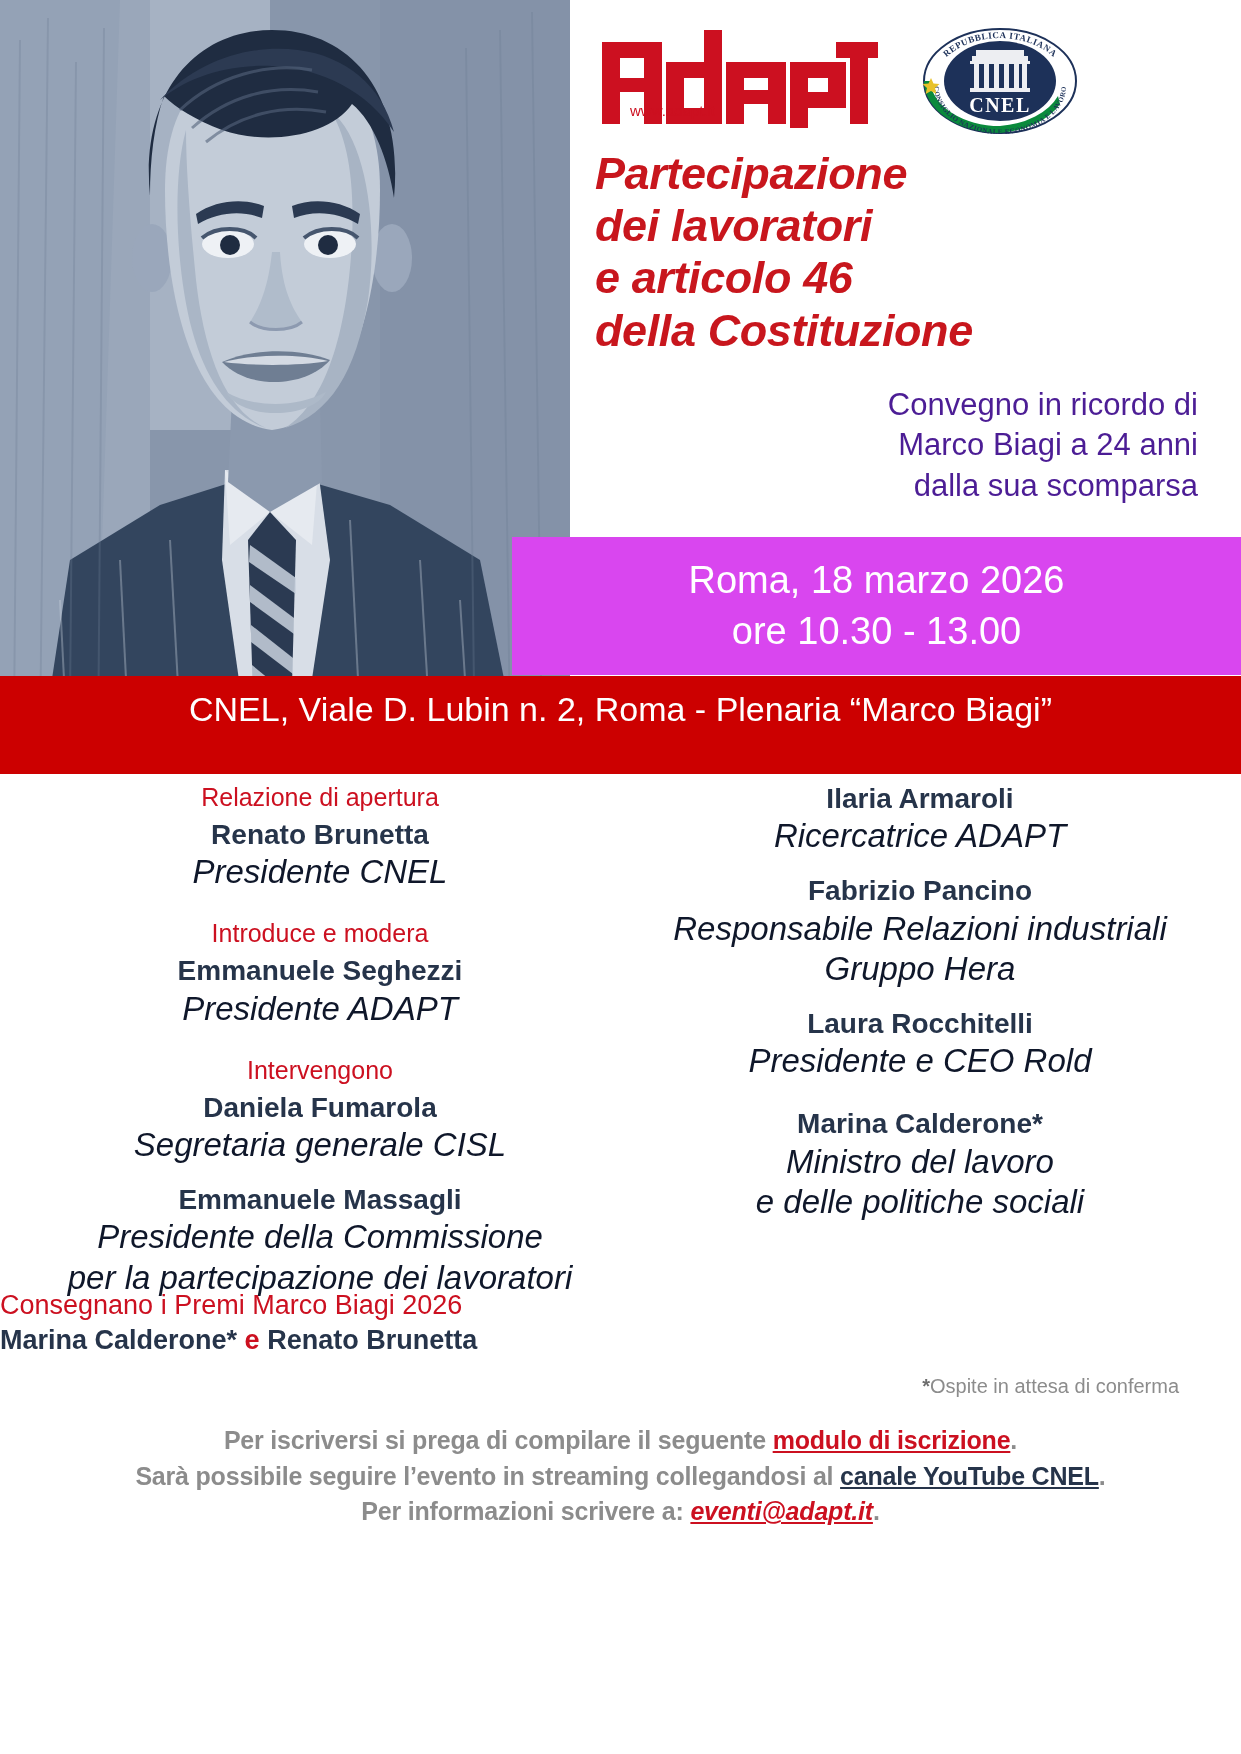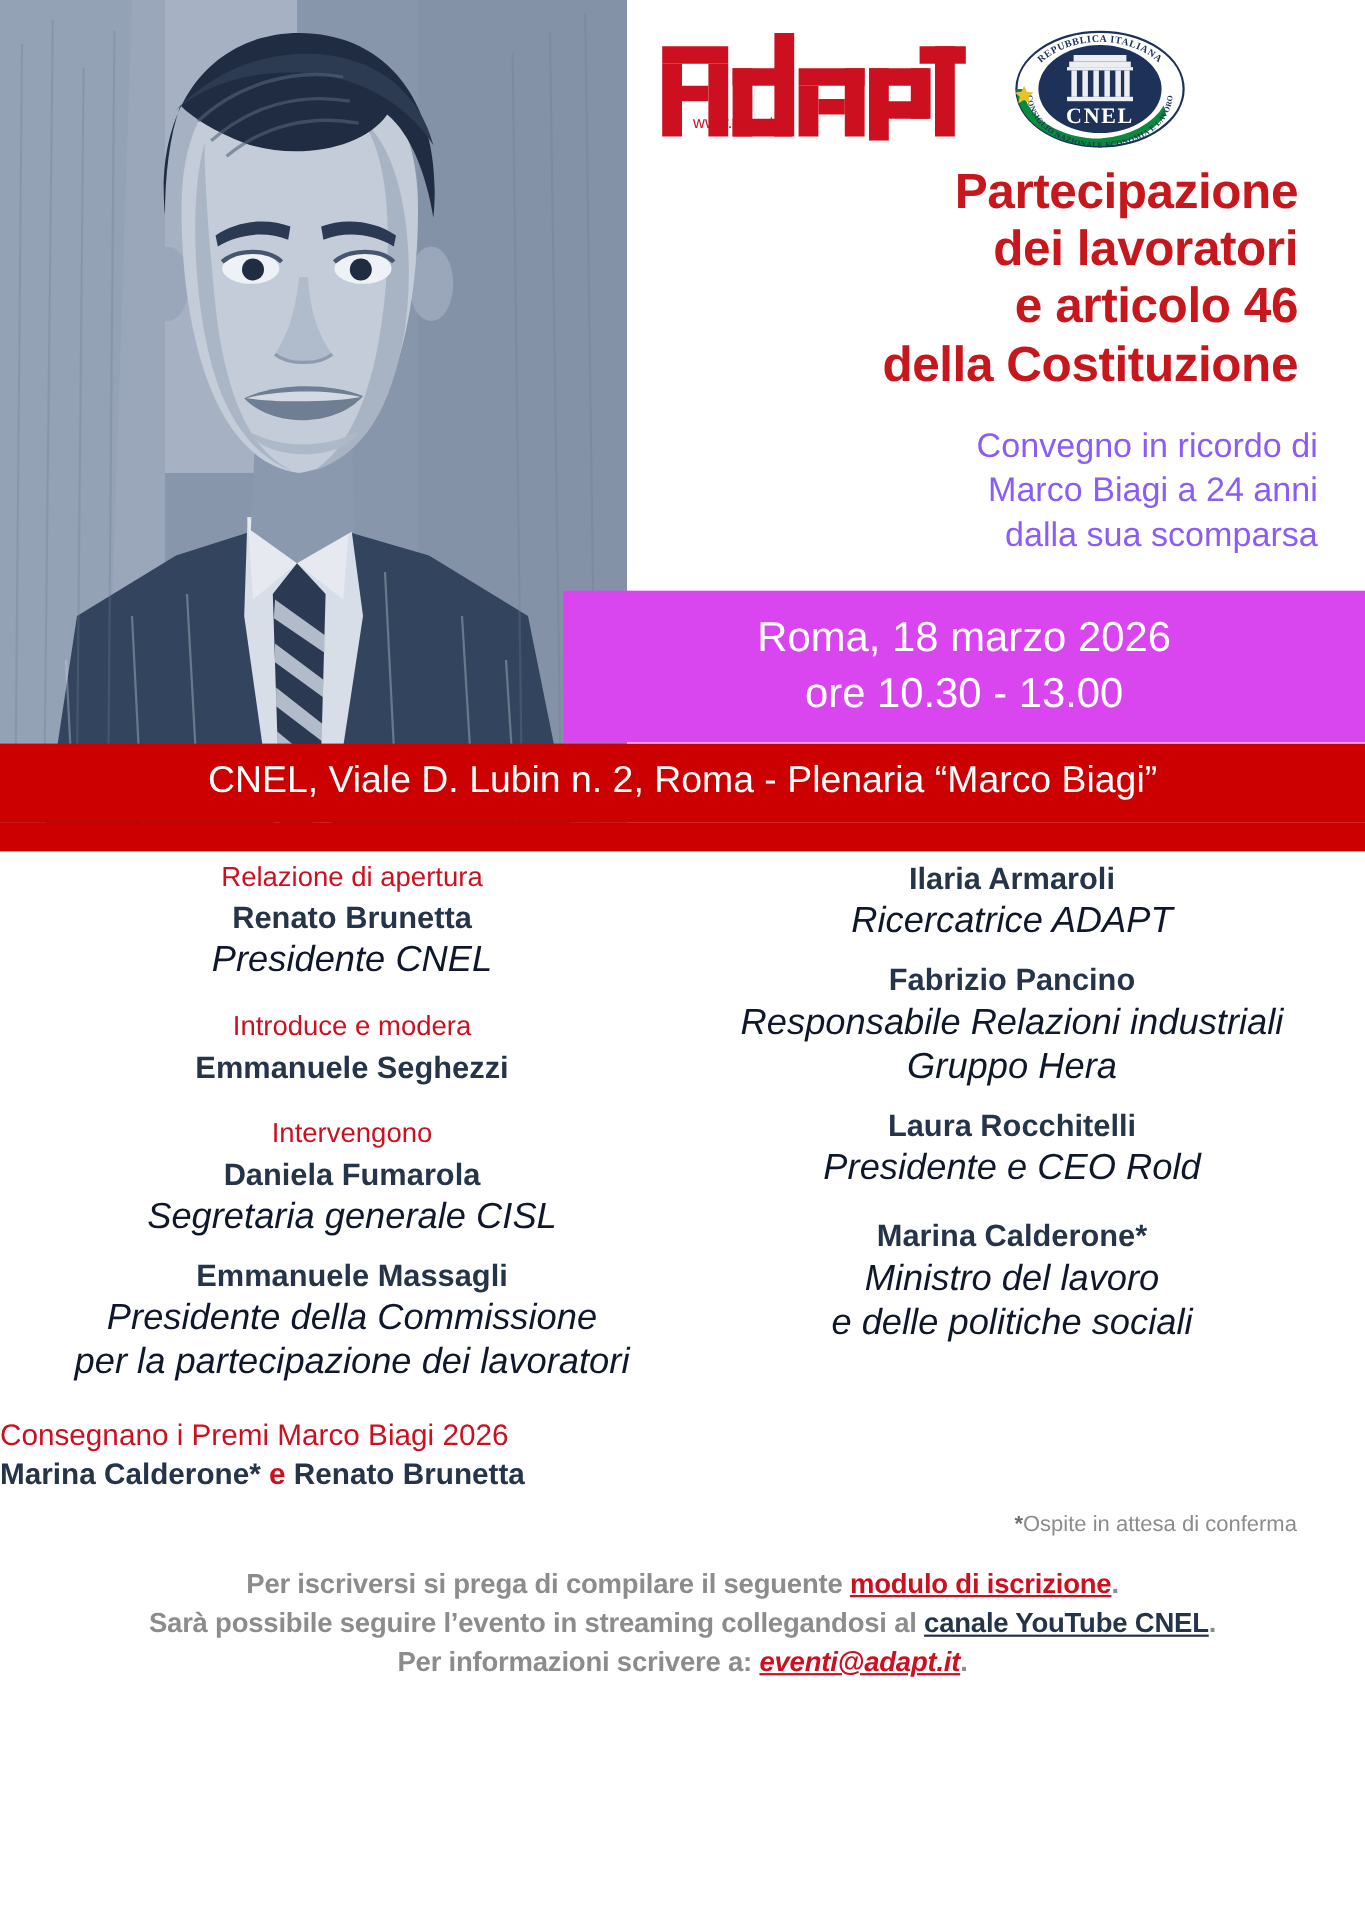--- a/index.html
+++ b/index.html
@@ -22,33 +22,33 @@
   .logo-row {
     position: absolute; left: 580px; top: 18px; width: 640px; height: 120px;
   }
   .adapt-logo { position: absolute; left: 20px; top: 10px; width: 280px; height: 100px; }
   .adapt-logo svg { display:block; width: 280px; height: 100px; }
   .cnel-logo { position: absolute; left: 330px; top: 8px; width: 180px; height: 110px; }
   .cnel-logo svg { display:block; width: 180px; height: 110px; }
 
   
   .title-block {
-    position: absolute; left: 562px; top: 148px; width: 640px;
-    text-align: right; padding-right: 22px;
+    position: absolute; left: 595px; top: 148px; width: 640px;
+    padding-right: 22px; font-style: italic;
   }
   .title-line {
     color: #c8161d; font-weight: 700; font-size: 45px; line-height: 1.16;
     letter-spacing: -0.4px; white-space: nowrap;
   }
   .subtitle-block {
     position: absolute; left: 580px; top: 385px; width: 640px;
     text-align: right; padding-right: 22px;
   }
   .subtitle-line {
-    color: #8b5cf6; font-weight: 400; font-size: 31px; line-height: 1.30;
+    color: #4c1d95; font-weight: 400; font-size: 31px; line-height: 1.30;
     white-space: nowrap;
   }
 
   
   .date-banner {
     position: absolute; left: 512px; top: 537px; width: 729px; height: 138px;
     background: #d946ef; display: flex; flex-direction: column;
     align-items: center; justify-content: center;
   }
   .date-line {
@@ -331,20 +331,21 @@
 
       <div class="group">
         <div class="role">Relazione di apertura</div>
         <div class="sp-name">Renato Brunetta</div>
         <div class="sp-role">Presidente CNEL</div>
       </div>
 
       <div class="group">
         <div class="role">Introduce e modera</div>
         <div class="sp-name">Emmanuele Seghezzi</div>
+        <div class="sp-role">Presidente ADAPT</div>
       </div>
 
       <div class="group">
         <div class="role">Intervengono</div>
         <div class="sp-name">Daniela Fumarola</div>
         <div class="sp-role">Segretaria generale CISL</div>
         <div class="sp-name" style="margin-top:18px;">Emmanuele Massagli</div>
         <div class="sp-role">Presidente della Commissione</div>
         <div class="sp-role">per la partecipazione dei lavoratori</div>
       </div>

